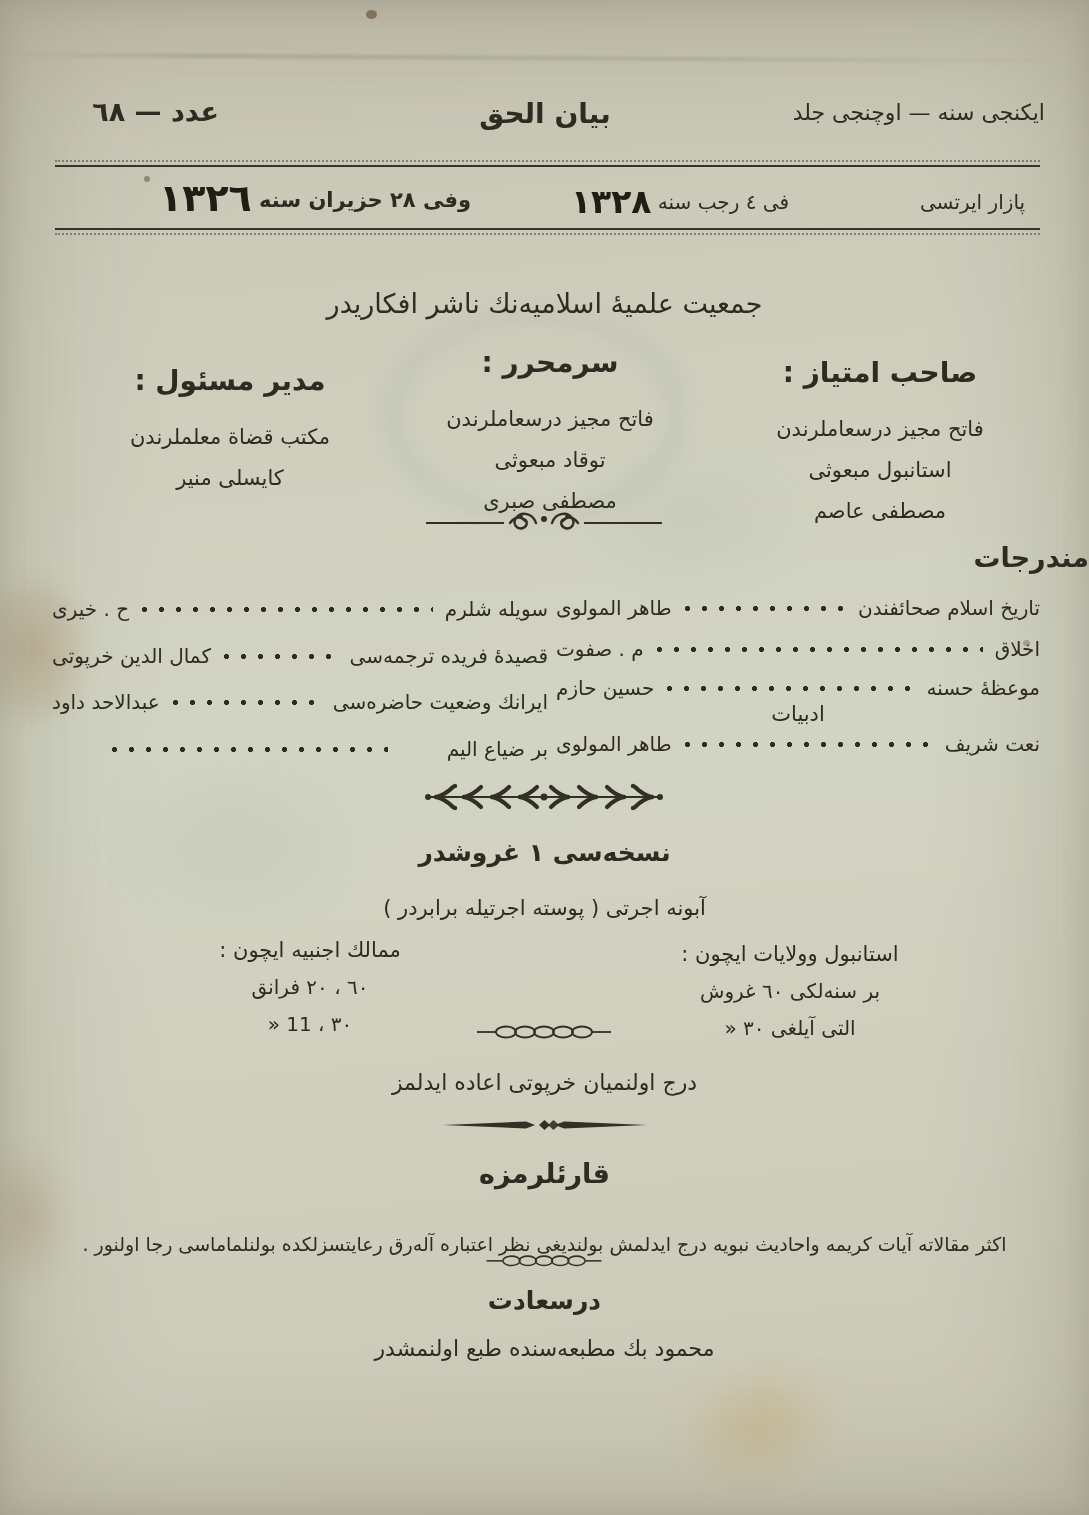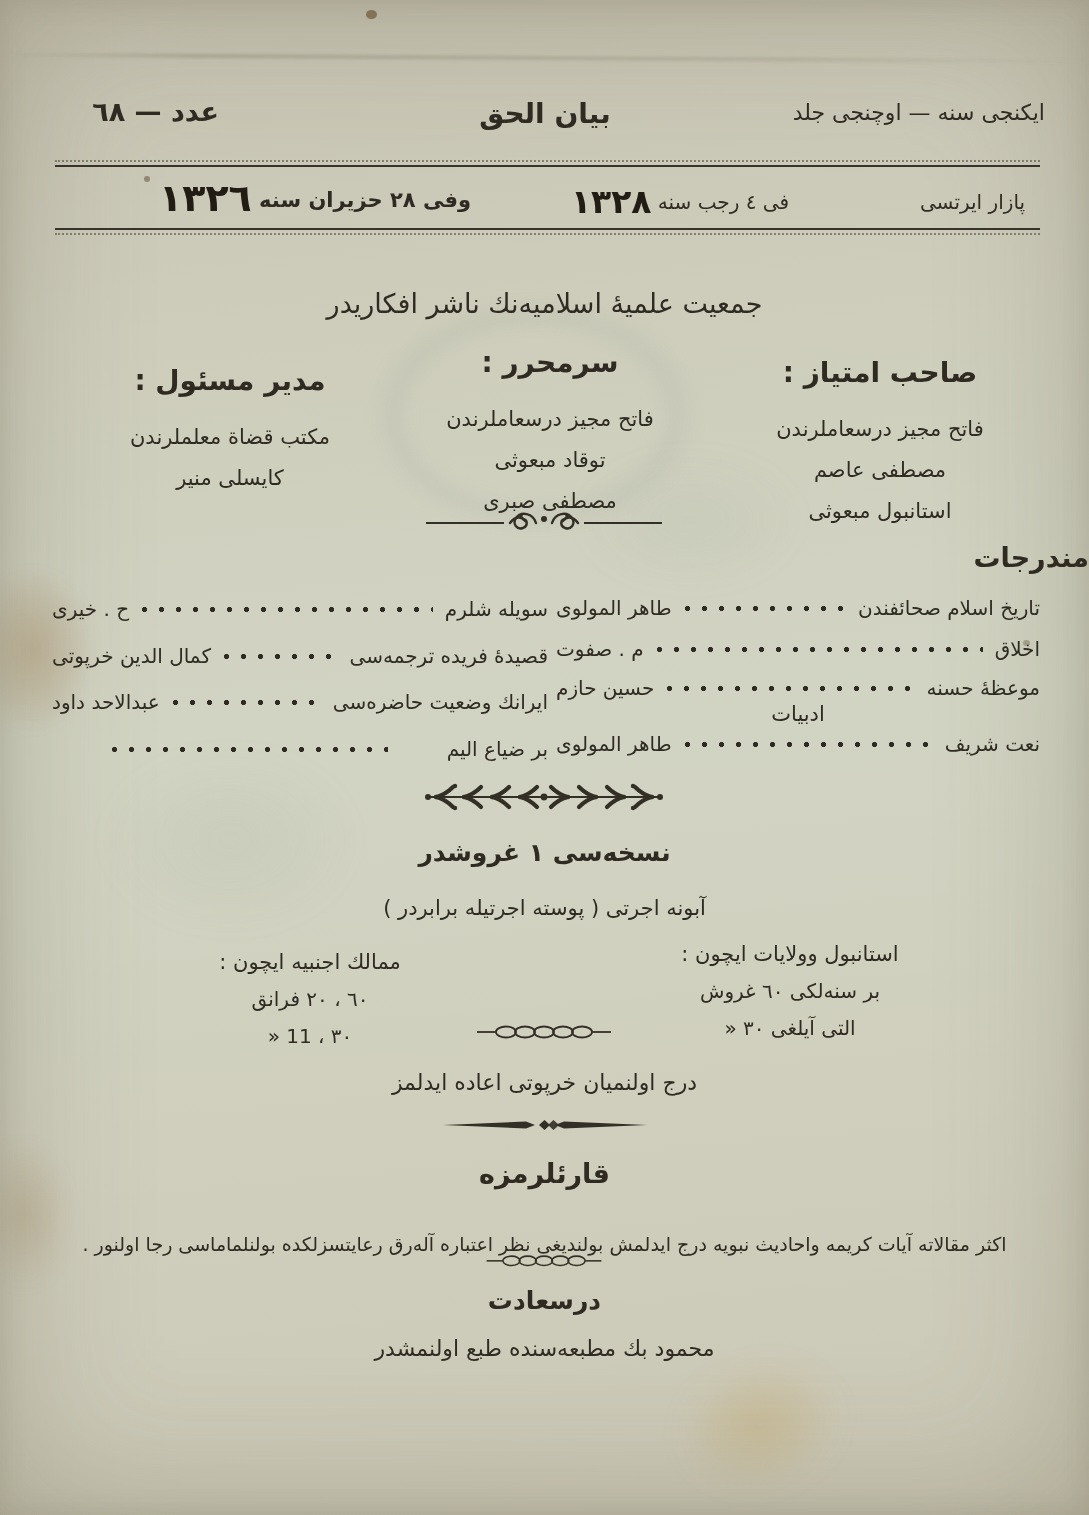--- a/index.html
+++ b/index.html
@@ -96,22 +96,22 @@
   <div class="abs rule flip" style="top:228px;">
     <div class="solid"></div>
     <div class="rough"></div>
   </div>
 
   <div class="abs ctr nowrap" style="top:288px;font-size:27px;">جمعيت علميهٔ اسلاميه‌نك ناشر افكاريدر</div>
 
   <div class="abs mcol" style="left:690px;top:352px;width:380px;">
     <span class="mlabel">صاحب امتياز :</span>
     <div>فاتح مجيز درسعاملرندن</div>
+    <div>استانبول مبعوثى</div>
     <div>مصطفى عاصم</div>
-    <div>استانبول مبعوثى</div>
   </div>
   <div class="abs mcol" style="left:370px;top:342px;width:360px;">
     <span class="mlabel">سرمحرر :</span>
     <div>فاتح مجيز درسعاملرندن</div>
     <div>توقاد مبعوثى</div>
     <div>مصطفى صبرى</div>
   </div>
   <div class="abs mcol" style="left:55px;top:360px;width:350px;">
     <span class="mlabel">مدير مسئول :</span>
     <div>مكتب قضاة معلملرندن</div>
@@ -215,21 +215,21 @@
   </div>
 
   <div class="abs ctr nowrap" style="top:838px;font-size:25px;font-weight:600;">نسخه‌سى ١ غروشدر</div>
   <div class="abs ctr nowrap" style="top:896px;font-size:21px;">آبونه اجرتى ( پوسته اجرتيله برابردر )</div>
 
   <div class="abs subcol" style="left:580px;top:936px;width:420px;">
     <div class="slabel">استانبول وولايات ايچون :</div>
     <div>بر سنه‌لكى ٦٠ غروش</div>
     <div>التى آيلغى ٣٠ «</div>
   </div>
-  <div class="abs subcol" style="left:140px;top:932px;width:340px;margin-top:12px;">
+  <div class="abs subcol" style="left:140px;top:932px;width:340px;">
     <div class="slabel">ممالك اجنبيه ايچون :</div>
     <div>٦٠ ، ٢٠ فرانق</div>
     <div>٣٠ ، 11 «</div>
   </div>
 
   <div class="abs orn" style="left:474px;top:1024px;width:140px;">
     <svg viewBox="0 0 140 16" xmlns="http://www.w3.org/2000/svg">
       <g stroke="#332f26" fill="none" stroke-width="1.8">
         <line x1="3" y1="8" x2="22" y2="8"></line>
           <line x1="118" y1="8" x2="137" y2="8"></line>

